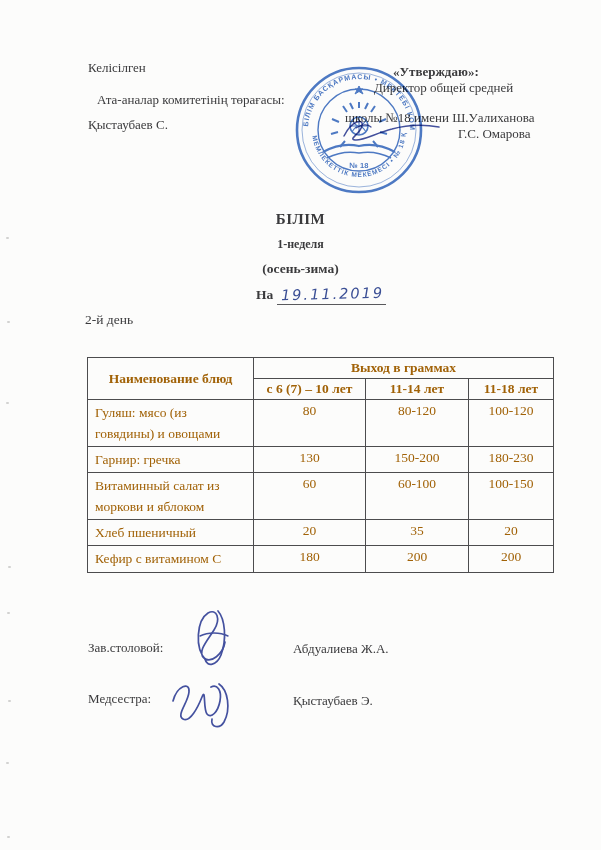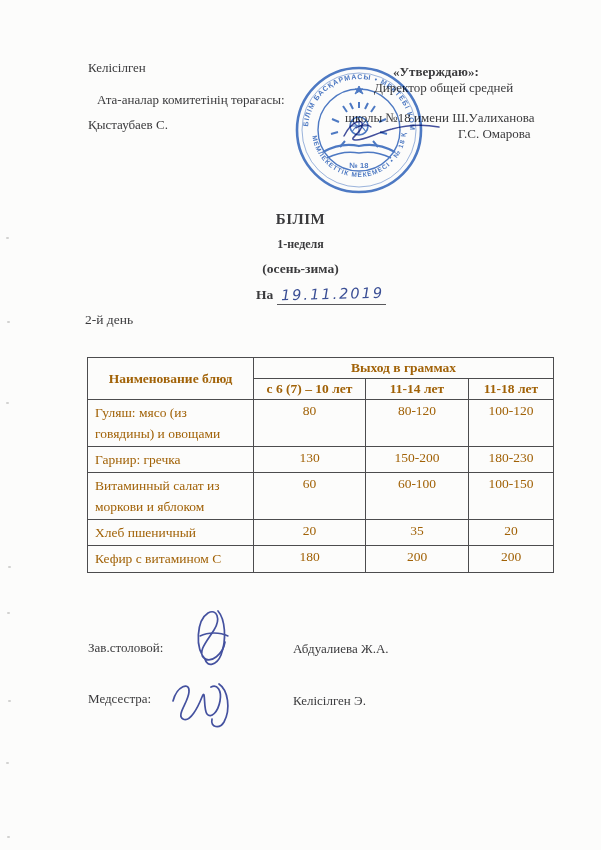--- a/index.html
+++ b/index.html
@@ -188,21 +188,21 @@
     <path class="ink" stroke-width="1.7" d="M 40 5 C 47 13 49 33 43 49 C 39 59 29 62 27 53"></path>
     <path class="ink" stroke-width="1.4" d="M 22 30 C 30 26 42 26 50 30"></path>
   </svg>
   <div class="abs txt sig-name-1">Абдуалиева Ж.А.</div>
 
   <div class="abs txt sig-role-2">Медсестра:</div>
   <svg class="abs sig-svg-2" viewBox="0 0 78 54">
     <path class="ink" stroke-width="1.7" d="M 7 25 C 11 10 24 5 23 16 C 22 27 10 39 17 43 C 24 47 32 31 36 21 C 40 11 37 33 41 38 C 45 43 52 36 54 25 C 56 14 51 8 45 11"></path>
     <path class="ink" stroke-width="1.7" d="M 53 8 C 62 14 65 33 58 46 C 54 53 44 52 46 43"></path>
   </svg>
-  <div class="abs txt sig-name-2">Келісілген Э.</div>
+  <div class="abs txt sig-name-2">Қыстаубаев Э.</div>
 
   <div class="edge-mark" style="left:6px;top:237px;"></div>
   <div class="edge-mark" style="left:7px;top:321px;"></div>
   <div class="edge-mark" style="left:6px;top:402px;"></div>
   <div class="edge-mark" style="left:8px;top:566px;"></div>
   <div class="edge-mark" style="left:7px;top:612px;"></div>
   <div class="edge-mark" style="left:8px;top:700px;"></div>
   <div class="edge-mark" style="left:6px;top:762px;"></div>
   <div class="edge-mark" style="left:7px;top:836px;"></div>
 

